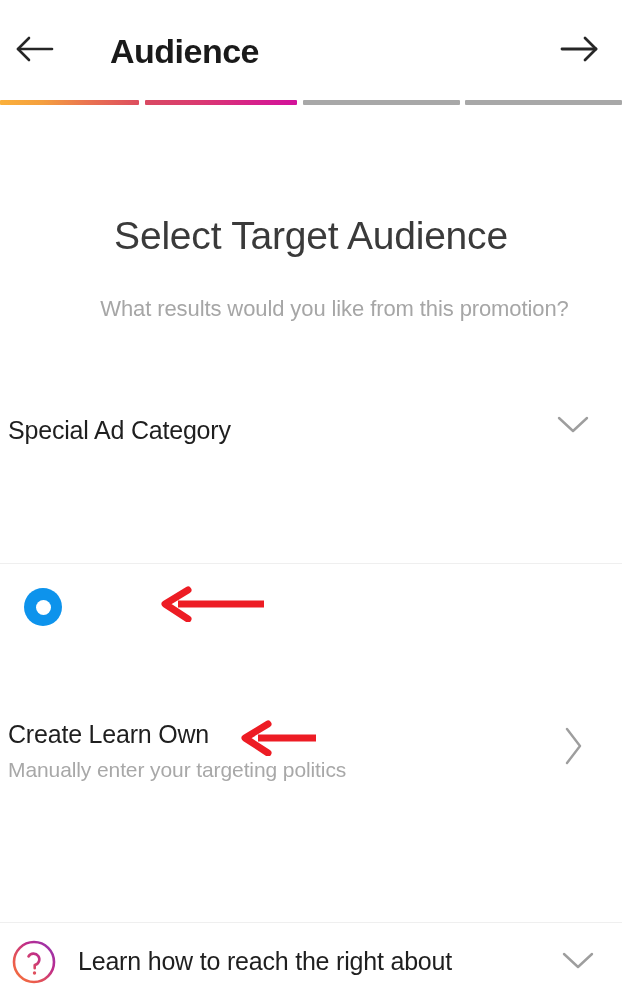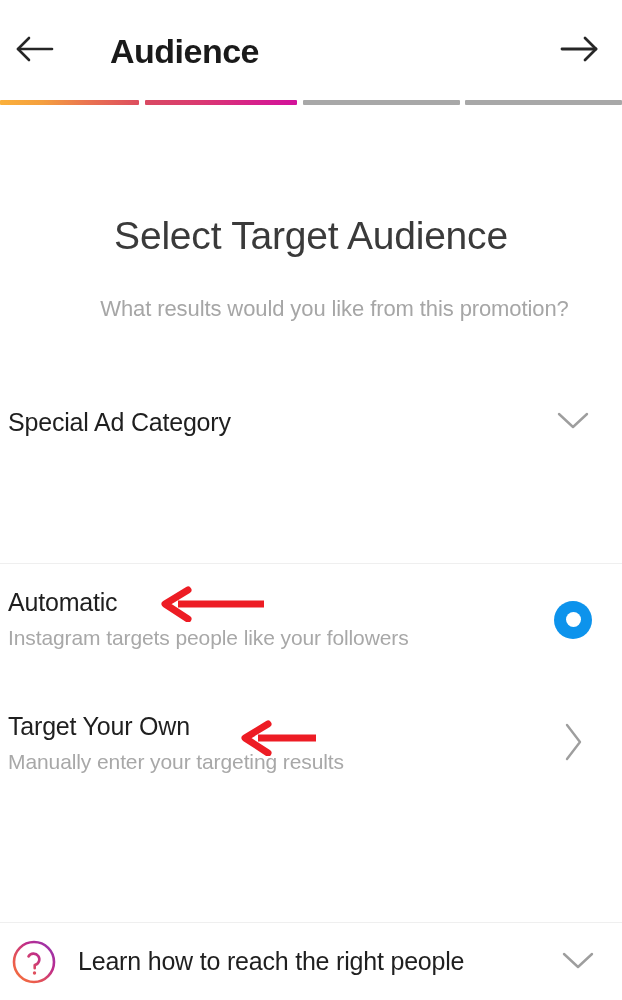--- a/index.html
+++ b/index.html
@@ -80,21 +80,21 @@
   }
 
   
   .section { position:absolute; left:0; width:622px; }
 
   .row {
     display:flex;
     align-items:flex-start;
     padding:0 14px 0 8px;
   }
-  .row-text { flex:1 1 auto; min-width:0; }
+  .row-text { flex:1 1 auto; min-width:0;margin-top:8px; }
   .row-title {
     font-size:25px;
     font-weight:400;
     color:#1f1f1f;
     letter-spacing:-0.2px;
     line-height:1.15;
   }
   .row-desc {
     font-size:21px;
     font-weight:400;
@@ -206,35 +206,31 @@
         </svg>
       </span>
     </div>
   </div>
 </div>
 
 <div class="divider" style="top:563px;"></div>
 
 <div class="section" style="top:588px;">
   <div class="row">
-    <div class="row-text">
-      <div class="row-title">Automatic</div>
-      <div class="row-desc">Instagram targets people like your followers</div>
-    </div>
     <div class="row-ctrl">
       <div class="radio-on"></div>
     </div>
   </div>
 </div>
 
 <div class="section" style="top:712px;">
   <div class="row">
     <div class="row-text">
-      <div class="row-title">Target Your Own</div>
-      <div class="row-desc">Manually enter your targeting results</div>
+      <div class="row-title">Create Learn Own</div>
+      <div class="row-desc">Manually enter your targeting politics</div>
     </div>
     <div class="row-ctrl">
       <span>
         <svg width="24" height="42" viewBox="0 0 24 42" fill="none">
           <path d="M6 4 L19 21 L6 38" stroke="#9e9e9e" stroke-width="2.4" stroke-linecap="round" stroke-linejoin="round"></path>
         </svg>
       </span>
     </div>
   </div>
 </div>
@@ -264,21 +260,21 @@
           <stop offset="35%" stop-color="#bc2a8d"></stop>
           <stop offset="70%" stop-color="#e95950"></stop>
           <stop offset="100%" stop-color="#f77737"></stop>
         </linearGradient>
       </defs>
       <circle cx="26" cy="26" r="20" stroke="url(#igGrad)" stroke-width="2.6" fill="none"></circle>
       <path d="M20.5 20.5 a5.8 5.8 0 1 1 6.2 8.6 v3.2" stroke="url(#igGrad)" stroke-width="2.6" stroke-linecap="round" stroke-linejoin="round" fill="none"></path>
       <circle cx="26.5" cy="37" r="1.7" fill="url(#igGrad)"></circle>
     </svg>
   </div>
-  <div class="footer-label">Learn how to reach the right people</div>
+  <div class="footer-label">Learn how to reach the right about</div>
   <div class="footer-ctrl">
     <span>
       <svg width="40" height="24" viewBox="0 0 40 24" fill="none">
         <path d="M6 6 L20 19 L34 6" stroke="#9e9e9e" stroke-width="2.4" stroke-linecap="round" stroke-linejoin="round"></path>
       </svg>
     </span>
   </div>
 </div>
 
 </body></html>

